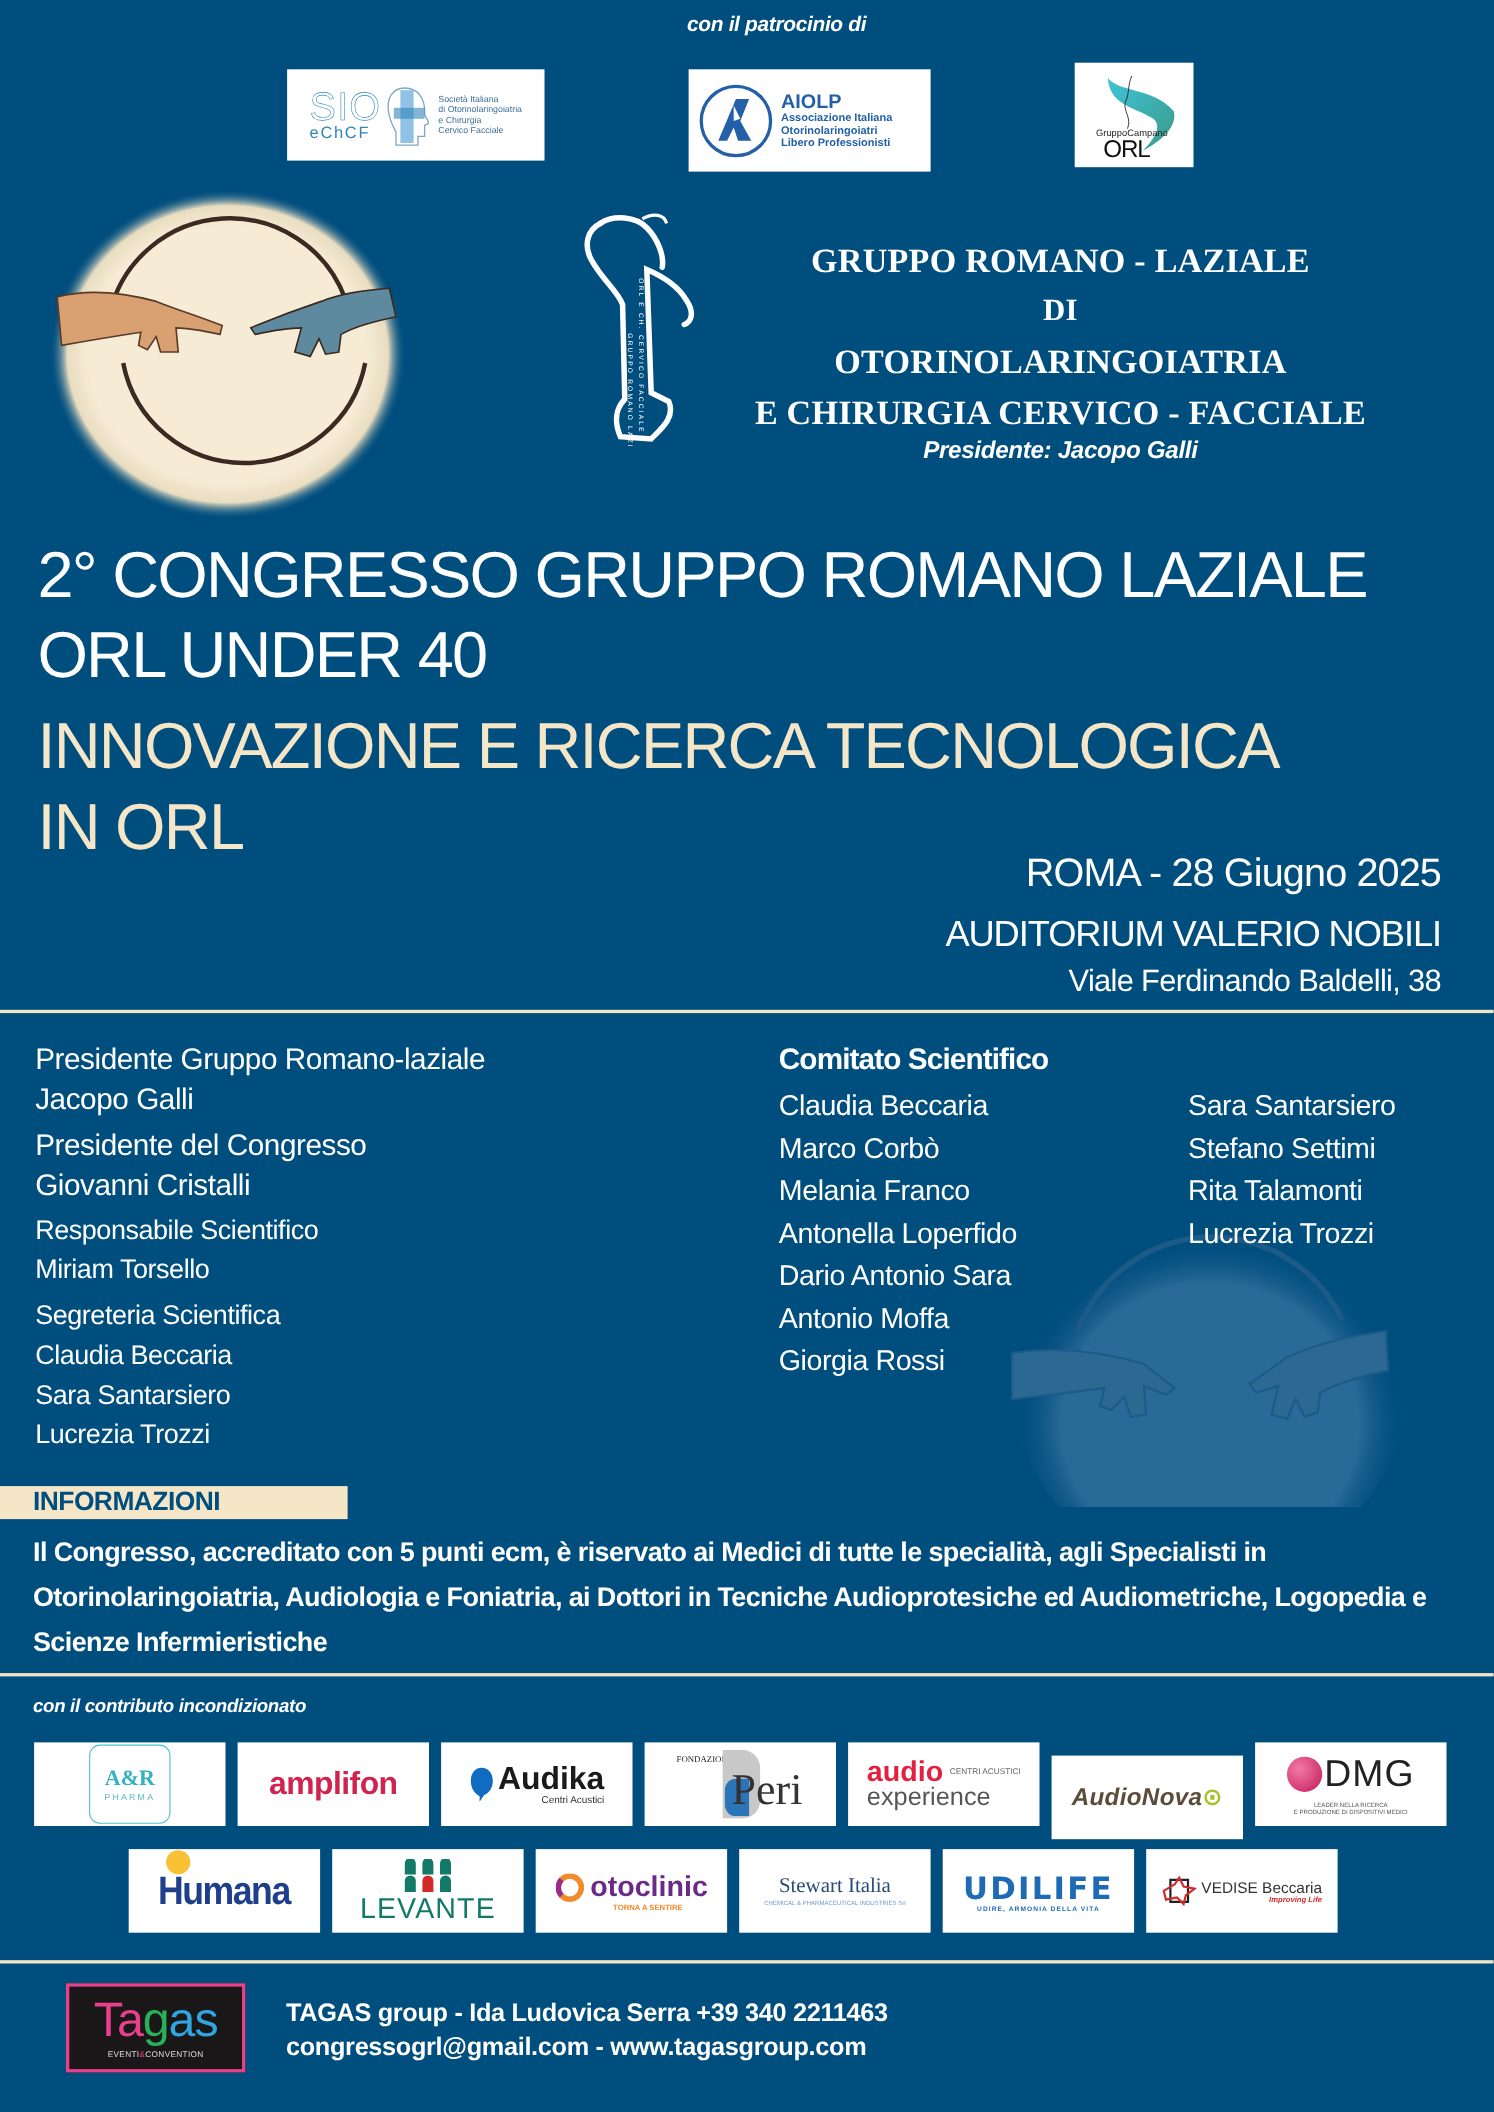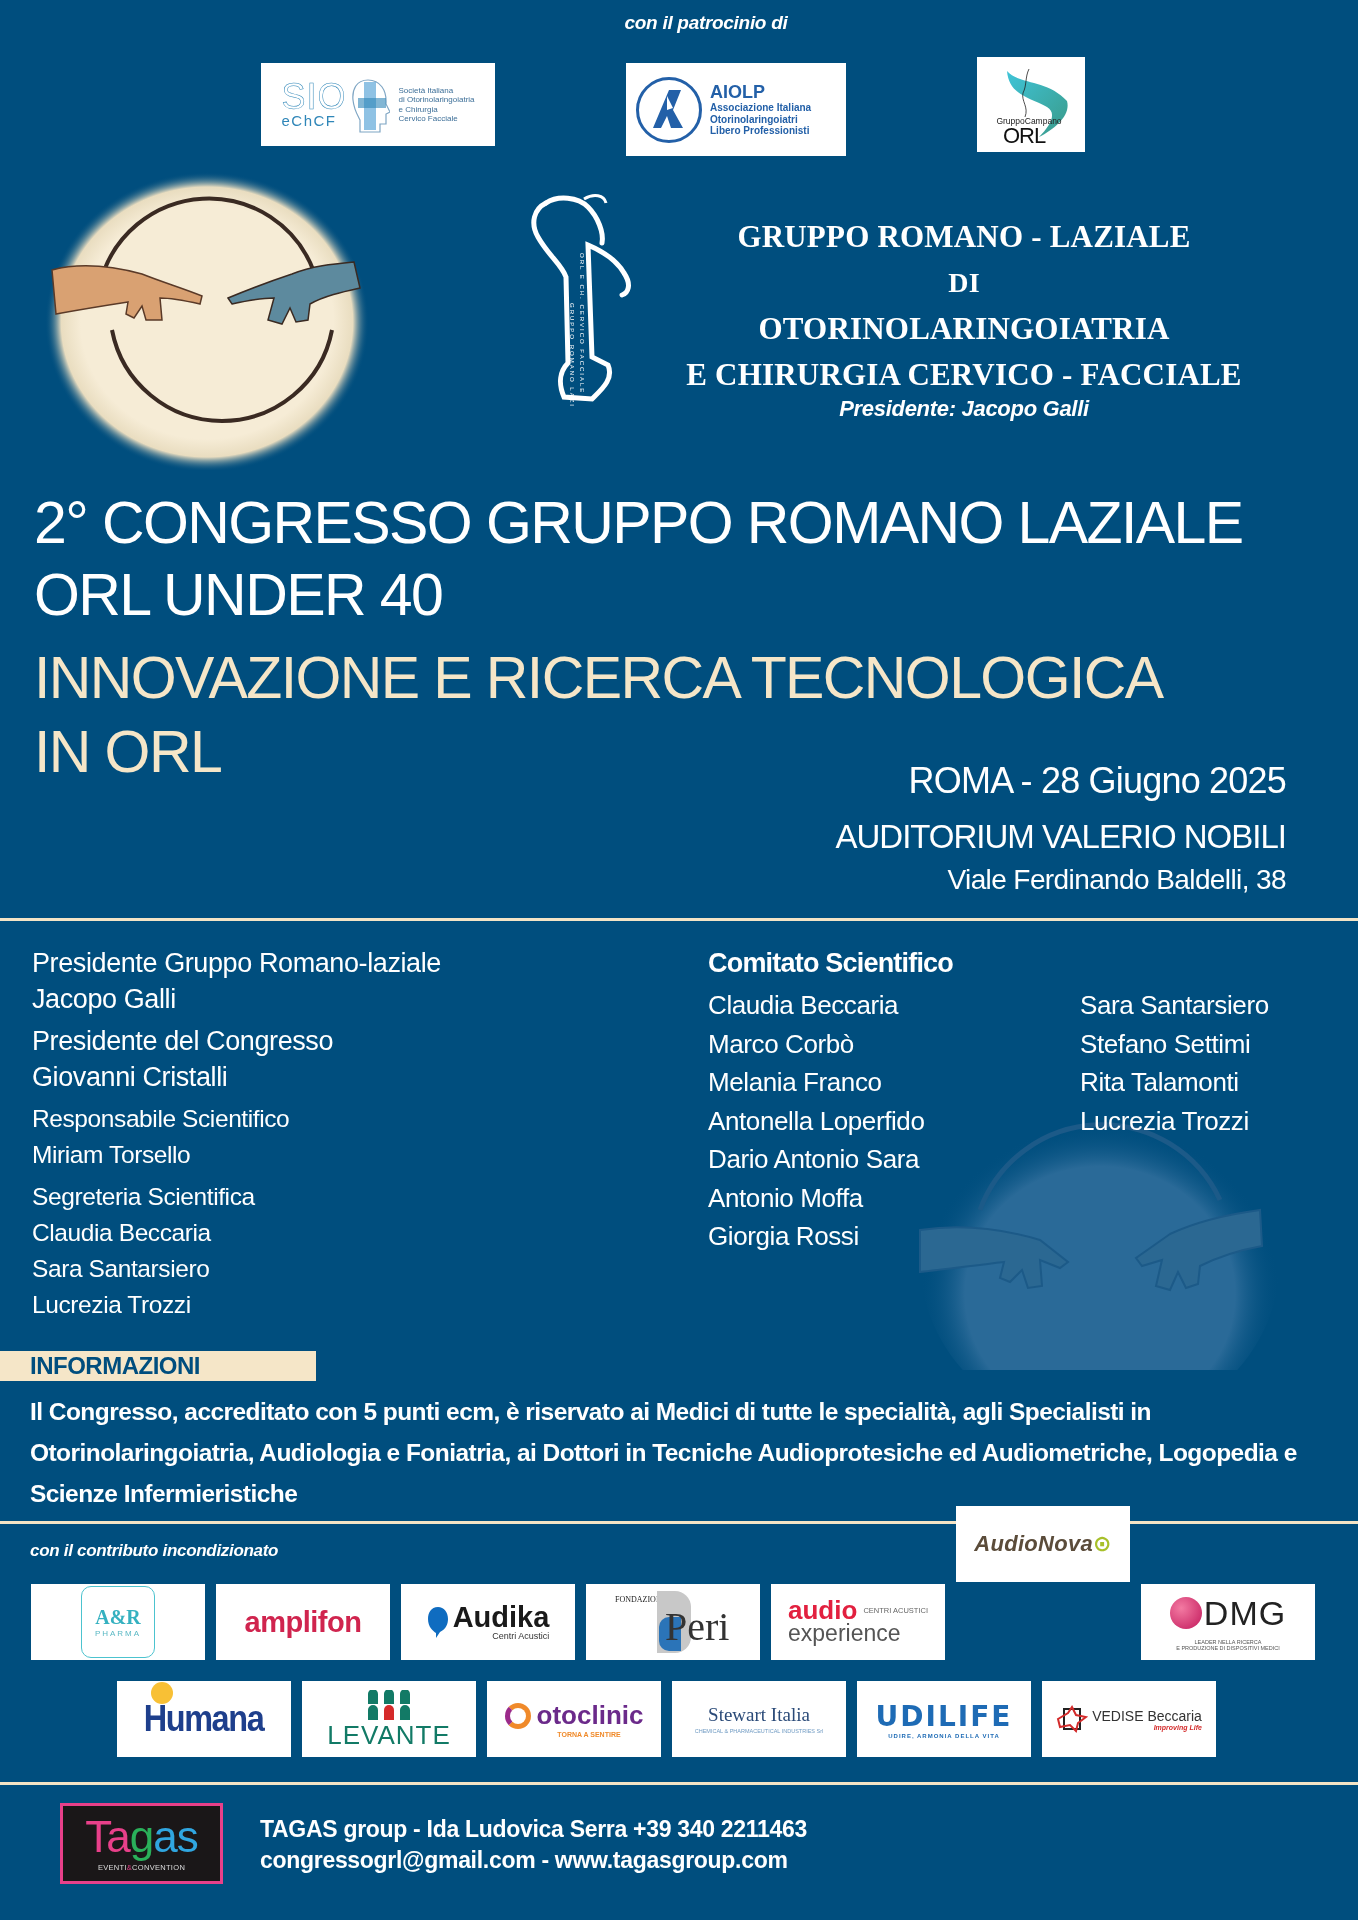--- a/index.html
+++ b/index.html
@@ -42,21 +42,21 @@
   .grl-line { font-size:31px; line-height:46px; letter-spacing:0.2px; }
   .grl-line.di { font-size:28px; }
   .grl-pres { font-family:"Liberation Sans", sans-serif; font-style:italic; font-weight:bold; font-size:22px; line-height:26px; margin-top:-2px; letter-spacing:-0.3px; }
 
   
   .t1 { left:34px; top:490px; font-size:59px; line-height:66px; letter-spacing:-1.6px; white-space:nowrap; }
   .t2 { left:34px; top:562px; font-size:59px; line-height:66px; letter-spacing:-1.6px; }
   .t3 { left:34px; top:646px; font-size:59px; line-height:64px; letter-spacing:-1.6px; color:#f5e6c8; white-space:nowrap; }
   .t4 { left:34px; top:720px; font-size:59px; line-height:64px; letter-spacing:-1.6px; color:#f5e6c8; }
 
-  .venue { right:72px; text-align:right; white-space:nowrap; }
+  .venue { right:48px; text-align:right; white-space:nowrap;margin-top:12px; }
   .v1 { top:760px; font-size:36px; letter-spacing:-0.8px; }
   .v2 { top:818px; font-size:33px; letter-spacing:-1px; }
   .v3 { top:864px; font-size:28px; letter-spacing:-0.6px; }
 
   .rule { left:0; width:1358px; height:3px; background:#f3e4c6; }
 
   
   .col-left { left:32px; top:945px; width:600px; }
   .cl { font-size:27px; letter-spacing:-0.4px; white-space:nowrap; }
   .cl.role { line-height:36px; }
@@ -263,21 +263,21 @@
 </div>
 <div class="spons" style="left:771px; top:1584px; flex-direction:row;">
   <div style="display:flex; flex-direction:column; align-items:flex-start;">
     <div style="display:flex; align-items:flex-end;">
       <span style="color:#e2203f; font-weight:bold; font-size:26px; line-height:22px;">audio</span>
       <span style="color:#666; font-size:7.5px; margin-left:6px; margin-bottom:6px;">CENTRI ACUSTICI</span>
     </div>
     <div style="color:#555; font-size:23px; line-height:24px;">experience</div>
   </div>
 </div>
-<div class="spons" style="left:956px; top:1506px;justify-content:center;">
+<div class="spons" style="left:956px; top:1596px;justify-content:center;">
   <div style="color:#5b4c3a; font-weight:bold; font-style:italic; font-size:22px; letter-spacing:0.3px;"><span>AudioNova</span><span style="color:#a8c02a;">⊙</span></div>
 </div>
 <div class="spons" style="left:1141px; top:1584px;">
   <div style="display:flex; align-items:center;">
     <div style="width:32px; height:32px; border-radius:50%; background:radial-gradient(circle at 35% 35%, #f37aa2, #c2185b);"></div>
     <div style="font-size:34px; color:#222; margin-left:2px; letter-spacing:1px;">DMG</div>
   </div>
   <div style="font-size:5.5px; color:#555; margin-top:6px;">LEADER NELLA RICERCA</div>
   <div style="font-size:5.5px; color:#555;">E PRODUZIONE DI DISPOSITIVI MEDICI</div>
 </div>

